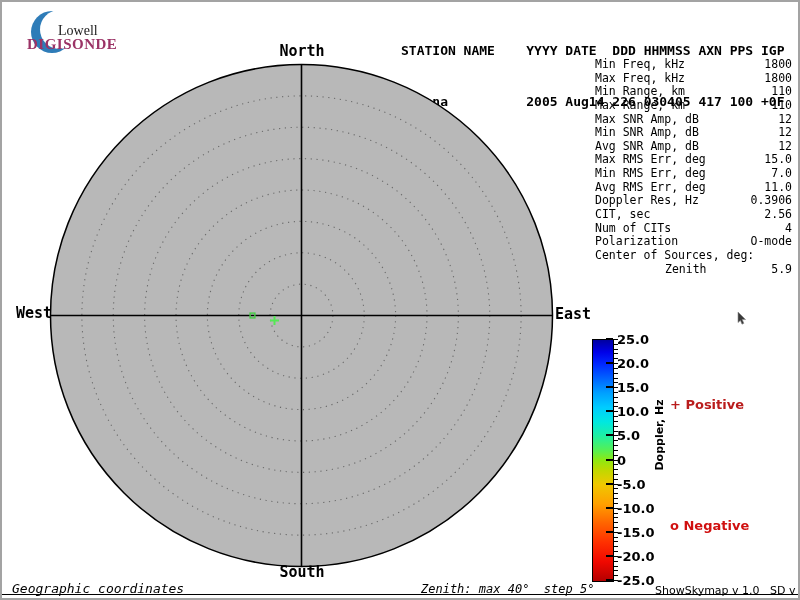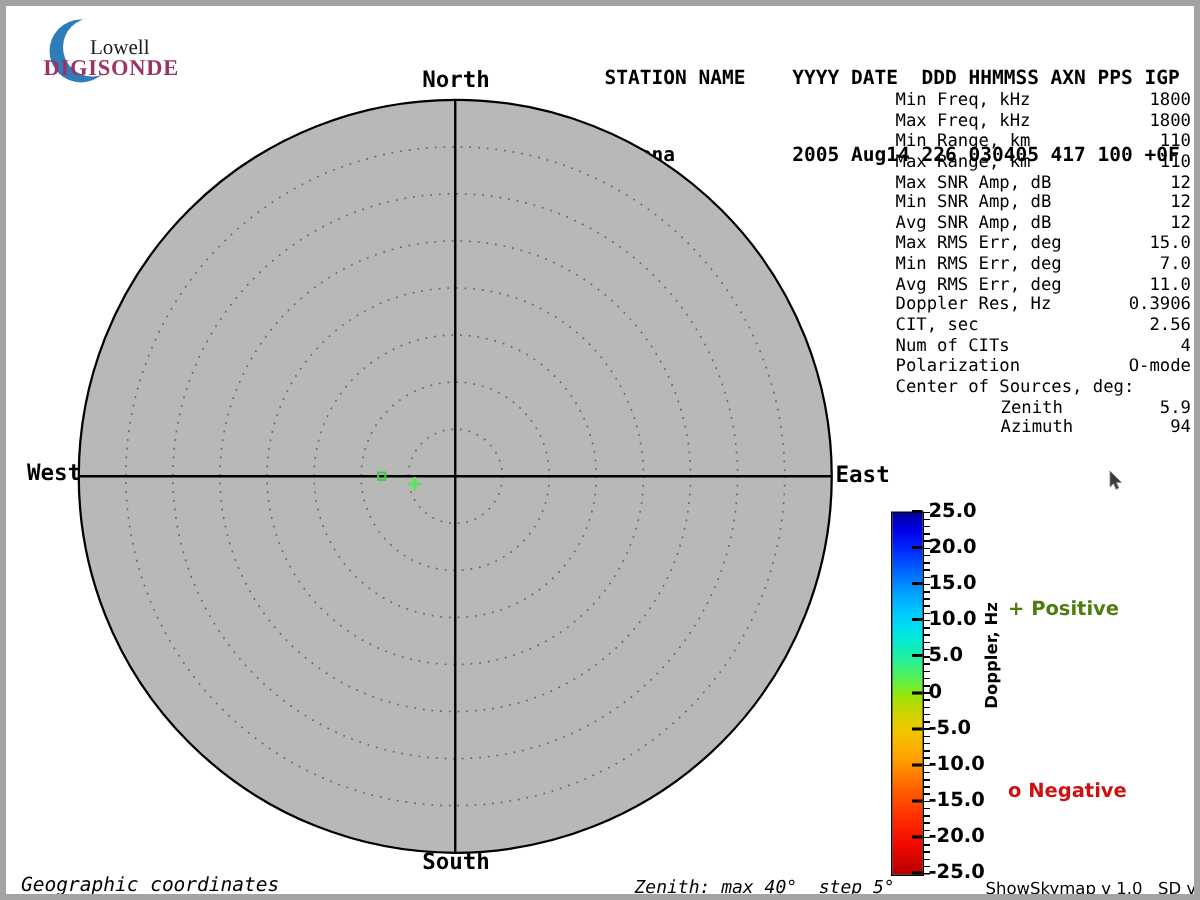--- a/index.html
+++ b/index.html
@@ -1,18 +1,18 @@
 <!DOCTYPE html>
 <html><head>
 <meta charset="utf-8">
 <style>
   html,body{margin:0;padding:0;background:#fff;}
   .page{
     position:relative;width:800px;height:600px;box-sizing:border-box;
-    background:#ffffff;border:4px solid #a3a3a3;overflow:hidden;
+    background:#ffffff;border:2px solid #a3a3a3;overflow:hidden;
     font-family:"DejaVu Sans",sans-serif;color:#000;
   }
   
   .logo{position:absolute;left:8px;top:4px;width:120px;height:46px;}
   .logo-lowell{position:absolute;left:48px;top:17px;font-family:"Liberation Serif",serif;
     font-size:14px;color:#1a1a1a;}
   .logo-digisonde{position:absolute;left:17px;top:30px;font-family:"Liberation Serif",serif;
     font-size:15px;font-weight:bold;color:#9b3366;letter-spacing:0.5px;}
   
   .hdr{position:absolute;left:399px;top:6px;font-family:"DejaVu Sans Mono",monospace;
@@ -111,21 +111,20 @@
       <div class="prow"><span class="">Avg SNR Amp, dB</span><span>12</span></div>
       <div class="prow"><span class="">Max RMS Err, deg</span><span>15.0</span></div>
       <div class="prow"><span class="">Min RMS Err, deg</span><span>7.0</span></div>
       <div class="prow"><span class="">Avg RMS Err, deg</span><span>11.0</span></div>
       <div class="prow"><span class="">Doppler Res, Hz</span><span>0.3906</span></div>
       <div class="prow"><span class="">CIT, sec</span><span>2.56</span></div>
       <div class="prow"><span class="">Num of CITs</span><span>4</span></div>
       <div class="prow"><span class="">Polarization</span><span>O-mode</span></div>
       <div class="prow"><span class="">Center of Sources, deg:</span><span></span></div>
       <div class="prow"><span class="ind">Zenith</span><span>5.9</span></div>
-      <div class="prow"><span class="ind">Azimuth</span><span>94</span></div>
     </div>
 
   <div class="cbar"></div>
   <div class="cb-minor"></div>
   <div class="cb-ticks" id="cb-ticks">
       <div class="cb-major" style="top: 0%;"></div>
       <div class="cb-label" style="top: 0%;">25.0</div>
       <div class="cb-major" style="top: 10%;"></div>
       <div class="cb-label" style="top: 10%;">20.0</div>
       <div class="cb-major" style="top: 20%;"></div>
@@ -142,21 +141,21 @@
       <div class="cb-label" style="top: 70%;">-10.0</div>
       <div class="cb-major" style="top: 80%;"></div>
       <div class="cb-label" style="top: 80%;">-15.0</div>
       <div class="cb-major" style="top: 90%;"></div>
       <div class="cb-label" style="top: 90%;">-20.0</div>
       <div class="cb-major" style="top: 100%;"></div>
       <div class="cb-label" style="top: 100%;">-25.0</div>
     </div>
   <div class="cb-title">Doppler, Hz</div>
 
-  <div class="leg leg-pos" style="color: #4d7c0f;">+ Positive</div>
+  <div class="leg leg-pos" style="color: #b91c1c;">+ Positive</div>
   <div class="leg leg-neg" style="color: rgb(208, 16, 16);">o Negative</div>
 
   <svg class="cursor" width="12" height="14">
     <polygon points="1,0 1,10.6 3.4,8.4 5,12.2 6.9,11.3 5.2,7.6 8.6,7.6" fill="#3a3a3a" stroke="#8a8a8a" stroke-width="0.6"></polygon>
   </svg>
 
   <div class="footer-rule"></div>
   <div class="f-left">Geographic coordinates</div>
   <div class="f-center">Zenith: max 40°  step 5°</div>
   <div class="f-right">ShowSkymap v 1.0   SD v 4.2</div>

